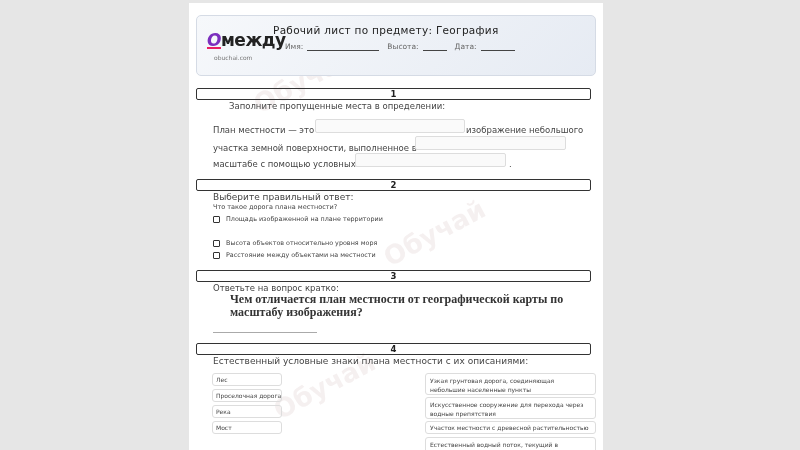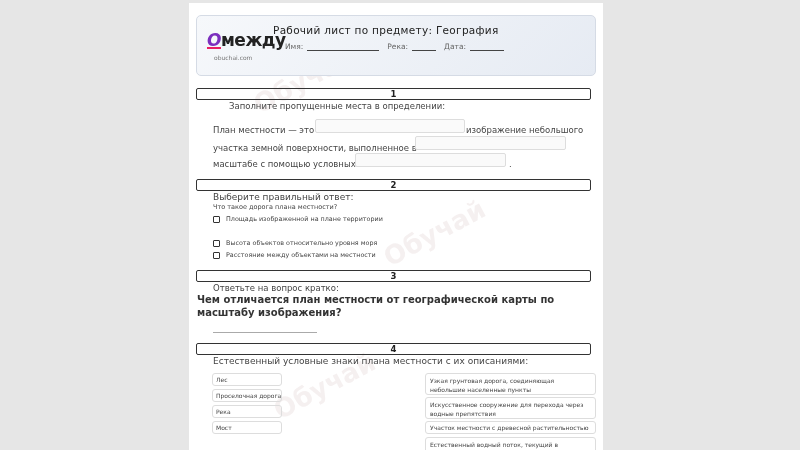--- a/index.html
+++ b/index.html
@@ -11,42 +11,42 @@
   .logo .o { color: #7b2fbe; font-style: italic; text-decoration: underline; text-decoration-color: #e91e63; text-decoration-thickness: 2px; }
   .logo-sub { position: absolute; left: 17px; top: 38px; font-size: 6px; color: #777; }
   .title { position: absolute; left: 76px; top: 8px; font-size: 10.5px; font-weight: normal; color: #222; letter-spacing: 0.3px; }
   .fields { position: absolute; left: 88px; top: 26px; font-size: 7.5px; color: #666; display: flex; align-items: flex-end; }
   .fields .ln { display: inline-block; border-bottom: 1px solid #444; height: 8px; margin: 0 8px 0 4px; }
   .secbar { position: absolute; left: 7px; width: 395px; height: 12px; border: 1px solid #333; border-radius: 2px; text-align: center; font-size: 8.5px; font-weight: bold; line-height: 10px; color: #222; }
   .txt { position: absolute; font-size: 8.5px; color: #444; white-space: nowrap; }
   .blank { position: absolute; height: 14px; border: 1px solid #ddd; border-radius: 2px; background: #fafafa; }
   .opt { position: absolute; left: 24px; font-size: 6.4px; color: #444; display: flex; align-items: center; white-space: nowrap; }
   .cb { width: 7px; height: 7px; border: 1.3px solid #333; border-radius: 1px; margin-right: 6px; }
-  .q3 { position: absolute; left: 8px; top: 290px; width: 380px; font-size: 10px; font-weight: bold; color: #333; line-height: 13px; }
+  .q3 { position: absolute; left: 41px; top: 290px; width: 380px; font-size: 12px; font-weight: bold; color: #333; line-height: 13px; font-family: Liberation Serif, serif; }
   .ansline { position: absolute; left: 24px; top: 329px; width: 104px; border-bottom: 1px solid #aaa; }
   .lbox { position: absolute; left: 23px; width: 70px; height: 13px; border: 1px solid #ddd; border-radius: 3px; font-size: 6px; color: #444; line-height: 11px; padding-left: 3px; white-space: nowrap; overflow: hidden; }
   .rbox { position: absolute; left: 236px; width: 171px; border: 1px solid #ddd; border-radius: 3px; font-size: 6px; color: #444; line-height: 9px; padding: 2px 4px; }
 </style>
 </head>
 <body>
 
 <div class="page">
 
   <div class="wm" style="left:60px;top:62px;">Обучай</div>
   <div class="wm" style="left:190px;top:215px;">Обучай</div>
   <div class="wm" style="left:80px;top:368px;">Обучай</div>
 
   <div class="header">
     <div class="logo"><span class="o">О</span><span>между</span></div>
     <div class="logo-sub">obuchai.com</div>
     <div class="title">Рабочий лист по предмету: География</div>
     <div class="fields">
       <span>Имя:</span>
       <span class="ln" style="width:72px"></span>
-      <span>Река:</span>
+      <span>Высота:</span>
       <span class="ln" style="width:24px"></span>
       <span>Дата:</span>
       <span class="ln" style="width:34px"></span>
     </div>
   </div>
 
   <div class="secbar" style="top:85px">1</div>
   <div class="txt" style="left:40px;top:98px">Заполните пропущенные места в определении:</div>
   <div class="txt" style="left:24px;top:122px">План местности — это</div>
   <div class="blank" style="left:126px;top:116px;width:150px"></div>

